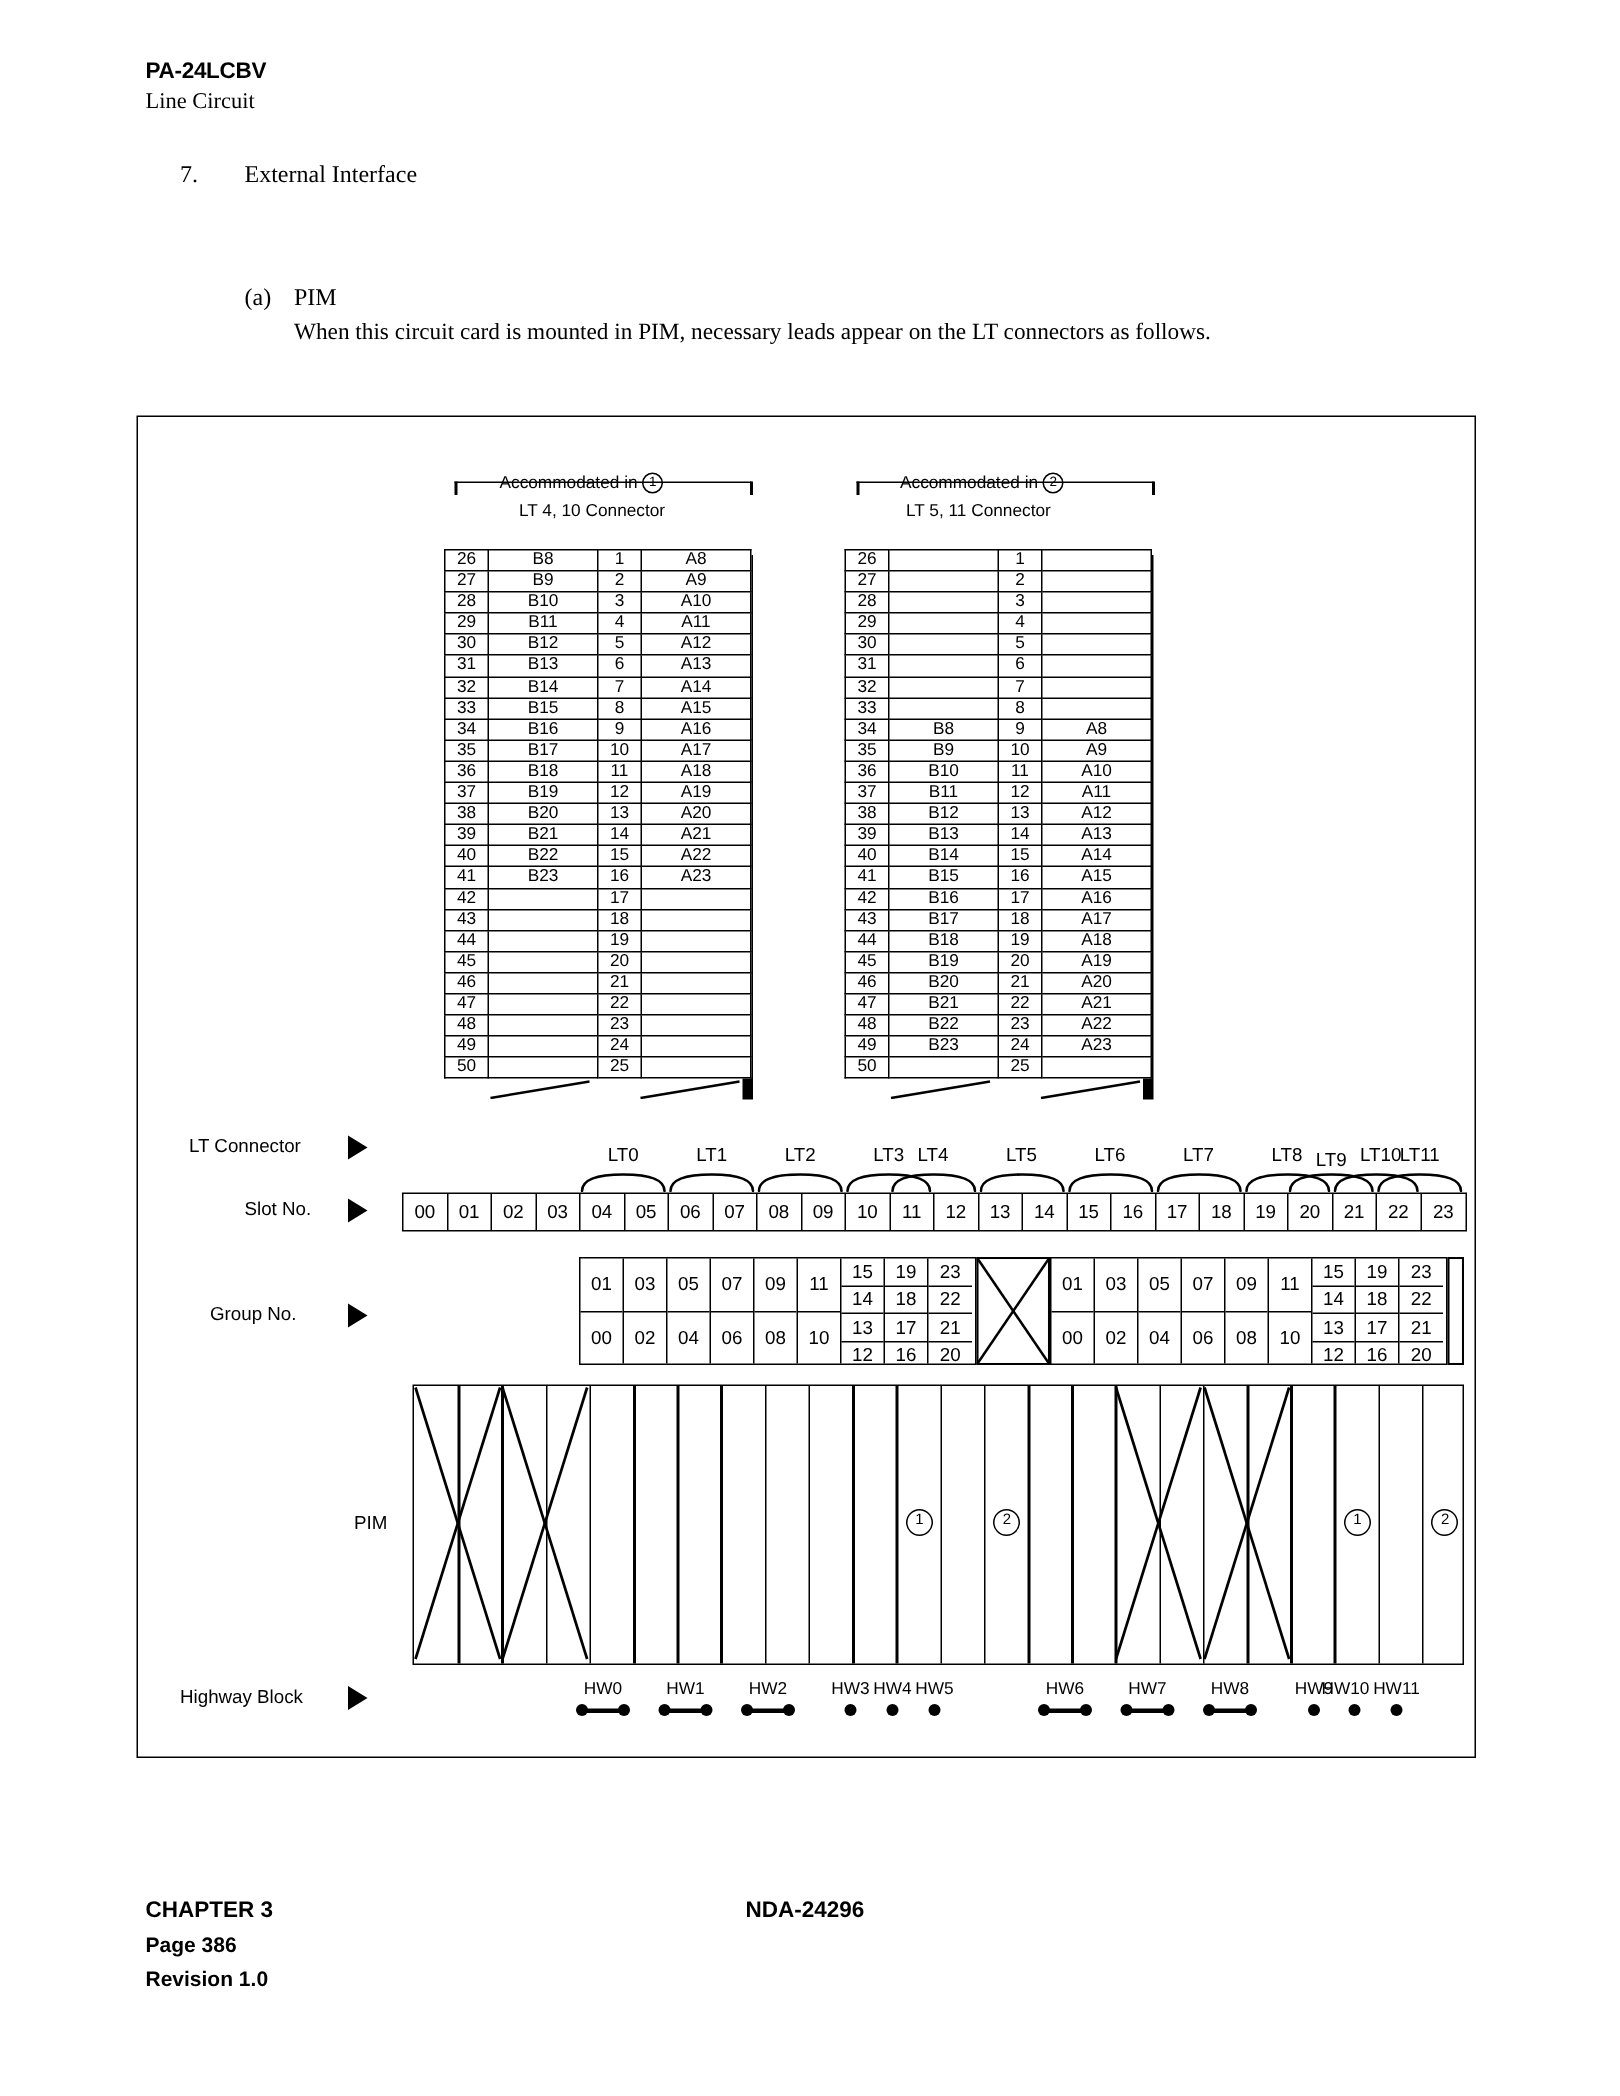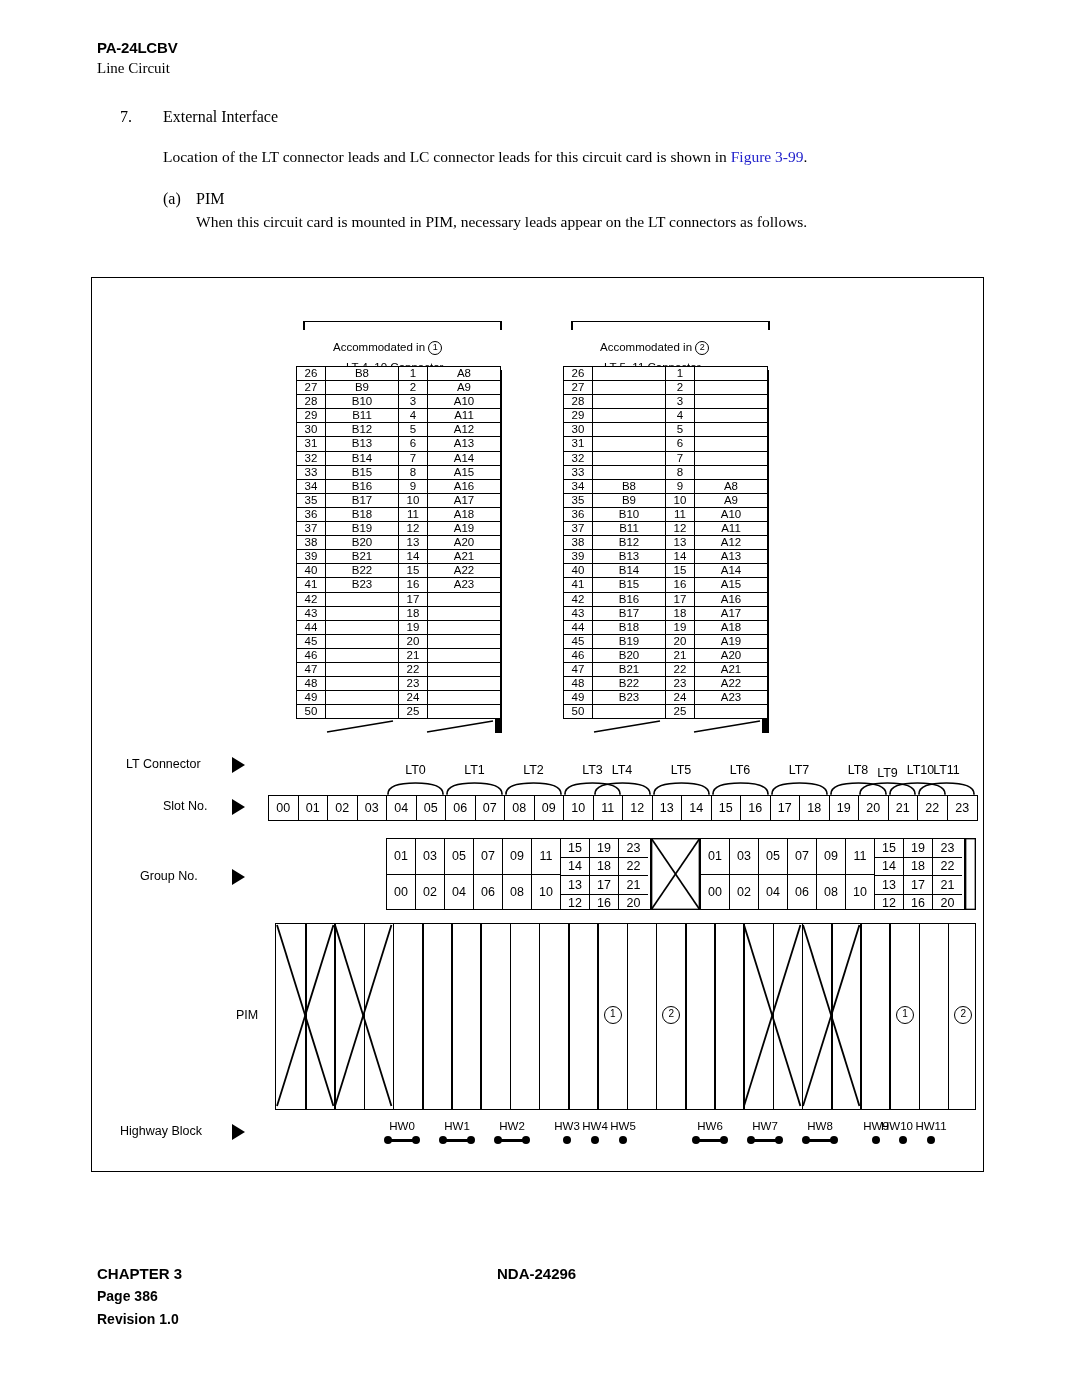--- a/index.html
+++ b/index.html
@@ -16,21 +16,21 @@
   .para{position:absolute;left:163px;top:148px;font-size:15.5px;font-family:"Liberation Serif",serif;white-space:nowrap;}
   .para .lnk{color:#2222cc;}
   .sub-a{position:absolute;left:163px;top:190px;font-size:16px;font-family:"Liberation Serif",serif;}
   .sub-a-t{position:absolute;left:196px;top:190px;font-size:16px;font-family:"Liberation Serif",serif;}
   .para2{position:absolute;left:196px;top:213px;font-size:15.5px;font-family:"Liberation Serif",serif;white-space:nowrap;}
 
   
   .figframe{position:absolute;left:91px;top:277px;width:891px;height:893px;border:1.6px solid #000;background:#fff;}
 
   
-  .acc{position:absolute;font-size:11.5px;white-space:nowrap;margin-top:26px;}
+  .acc{position:absolute;font-size:11.5px;white-space:nowrap;}
   .acc-line{position:absolute;border-top:1.5px solid #000;}
   .acc-tickL,.acc-tickR{position:absolute;width:1.5px;background:#000;height:9px;}
   .circ{display:inline-block;width:12px;height:12px;line-height:11px;border:1.1px solid #000;border-radius:50%;
         text-align:center;font-size:9px;vertical-align:1px;}
 
   
   .ctbl{position:absolute;border-collapse:collapse;background:#fff;font-size:11.5px;}
   .ctbl td{border:1.1px solid #000;height:13.1px;line-height:13.1px;text-align:center;padding:0;}
   .c-n{width:28px;}
   .c-v{width:72px;}
@@ -84,24 +84,20 @@
 <body>
 
 <div class="pg">
 
   <div class="hdr-title">PA-24LCBV</div>
   <div class="hdr-sub">Line Circuit</div>
 
   <div class="sec-num">7.</div>
   <div class="sec-title">External Interface</div>
 
-  <div class="para">
-    <span>Location of the LT connector leads and LC connector leads for this circuit card is shown in</span>
-    <span class="lnk">Figure 3-99</span><span>.</span>
-  </div>
 
   <div class="sub-a">(a)</div>
   <div class="sub-a-t">PIM</div>
   <div class="para2">When this circuit card is mounted in PIM, necessary leads appear on the LT connectors as follows.</div>
 
   <div class="figframe"></div>
 
   <div class="acc" style="left:333px;top:315px;">
     <span>Accommodated in</span>
     <span class="circ">1</span>

